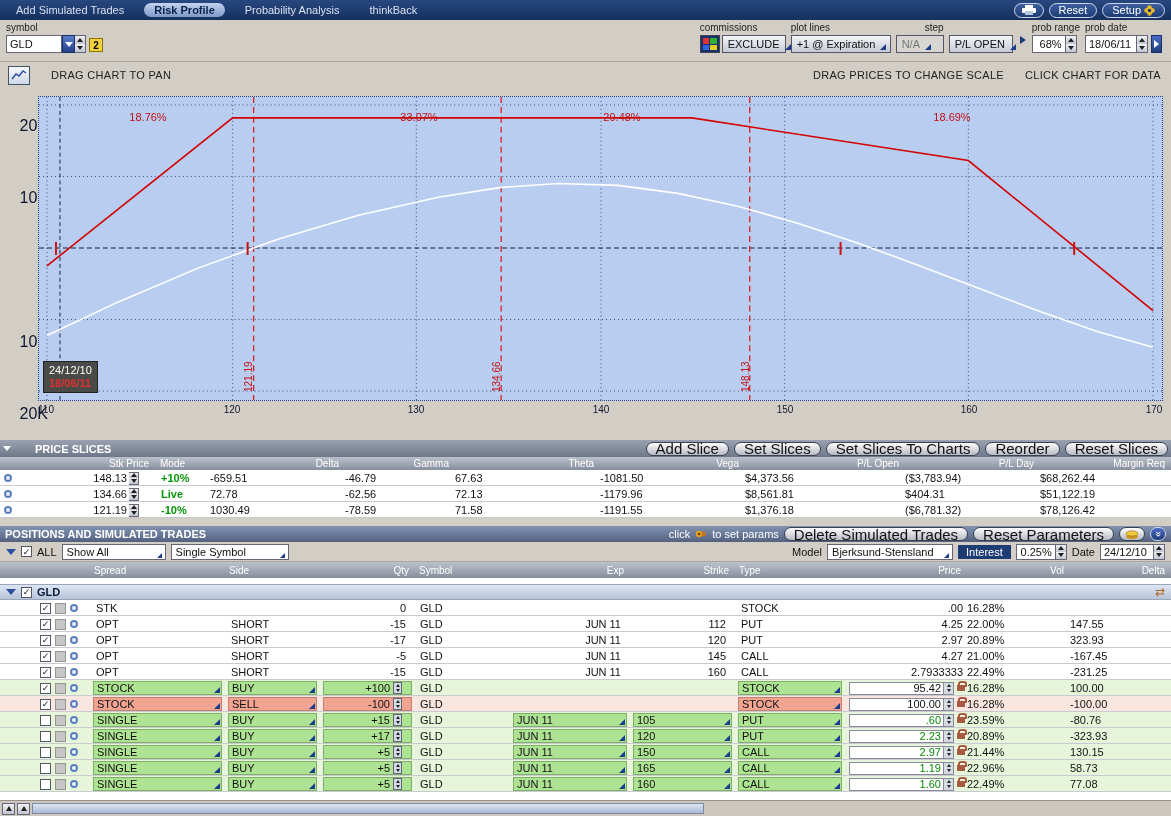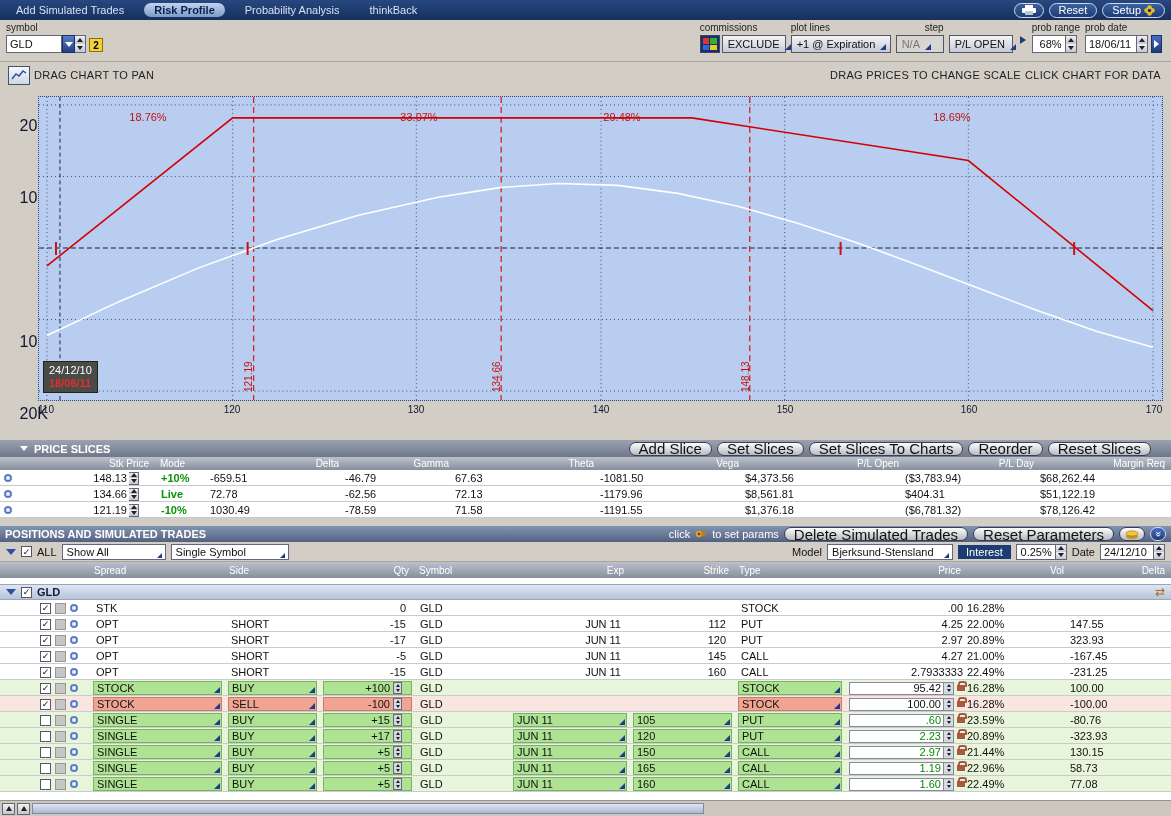--- a/index.html
+++ b/index.html
@@ -31,21 +31,21 @@
   .spin .sd::after{content:"";width:0;height:0;border:3px solid transparent;border-top:4px solid #222;margin-bottom:-3px}
   .badge2{width:14px;height:14px;margin:2px 0 0 3px;background:#f2d23c;border:1px solid #8a7300;color:#000;font-weight:bold;font-size:10px;display:flex;align-items:center;justify-content:center}
   .gridicon{width:20px;height:18px;background:#16306c;border:1px solid #445;display:grid;grid-template-columns:1fr 1fr;grid-template-rows:1fr 1fr;gap:1px;padding:2px;margin-right:2px}
   .gridicon b:nth-child(1){background:#e03434}.gridicon b:nth-child(2){background:#34b034}
   .gridicon b:nth-child(3){background:#3464e0}.gridicon b:nth-child(4){background:#e8d020}
   .mini-navy{width:11px;height:18px;background:linear-gradient(#4a6cc8,#1e3c74);border:1px solid #16306c;display:flex;align-items:center;justify-content:center;margin-left:3px}
   .mini-navy i{width:0;height:0;border:4px solid transparent;border-left:5px solid #fff;margin-left:3px}
   .tiny-tri{width:0;height:0;border:4px solid transparent;border-left:6px solid #1e3c74;margin:14px 2px 0 2px}
 
   
-  .hints{height:26px;display:flex;align-items:center;gap:4px;padding:0 10px 0 8px}
+  .hints{height:26px;display:flex;align-items:center;gap:21px;padding:0 10px 0 8px}
   .hint{color:#222;letter-spacing:.3px}
   .hint.center{flex:1;text-align:right}
   .chartstyle-btn{width:22px;height:19px;background:linear-gradient(#f6f8fc,#cfd8e8);border:1px solid #456;display:flex;align-items:center;justify-content:center}
 
   
   .chart-zone{height:330px;position:relative}
   .ylab{position:absolute;left:16px;width:34px;text-align:right;padding-right:2px;font-size:16px;color:#101830}
   .plot{position:absolute;left:38px;top:8px;width:1125px;height:305px;background:#b9cdf1;border:1px dotted #33477a}
   .plot svg{position:absolute;left:0;top:0;width:100%;height:100%}
   .grid line{stroke:#3a4f7d;stroke-dasharray:1 3;stroke-width:1}
@@ -59,21 +59,21 @@
   .slice-label{position:absolute;bottom:8px;width:0;height:0}
   .slice-label span{position:absolute;left:0;bottom:0;transform-origin:0 100%;transform:rotate(-90deg);color:#c11212;font-size:10px;white-space:nowrap}
   .crosshair-tip{position:absolute;left:4px;top:264px;background:#4a4a46;border:1px solid #222;padding:2px 5px;line-height:13px}
   .crosshair-tip .d1{color:#fff}
   .crosshair-tip .d2{color:#e03030;font-weight:bold}
   .xlab{position:absolute;top:316px;transform:translateX(-50%);font-size:10px;color:#101830}
 
   .spacer22{height:22px}
 
   
-  .sec-bar{height:17px;background:linear-gradient(#9aa2b2,#6e7789);display:flex;align-items:center;gap:6px;padding:0 20px;color:#fff;font-weight:bold}
+  .sec-bar{height:17px;background:linear-gradient(#9aa2b2,#6e7789);display:flex;align-items:center;gap:24px;padding:0 3px;color:#fff;font-weight:bold}
   .sec-bar .wtri{width:0;height:0;border:4px solid transparent;border-top:5px solid #fff;margin-top:4px}
   .sec-btns{margin-left:auto;display:flex;gap:5px}
   .pill-btn{height:14px;border-radius:8px;border:1px solid #39404e;background:linear-gradient(#fdfdfd,#b6bac4);color:#111;font-weight:normal;font-size:15px;display:flex;align-items:center;padding:0 9px;white-space:nowrap}
 
   
   .sl-head,.sl-row{display:grid;grid-template-columns:30px 125px 55px 135px 110px 145px 145px 160px 135px 131px;align-items:center}
   .sl-head{height:13px;background:linear-gradient(#bcc2cc,#878e9c);color:#fff;font-size:10px}
   .sl-head span{text-align:right;padding-right:6px;overflow:hidden;white-space:nowrap}
   .sl-head .lft{text-align:left;padding-left:5px}
   .sl-rows{background:#fff}

